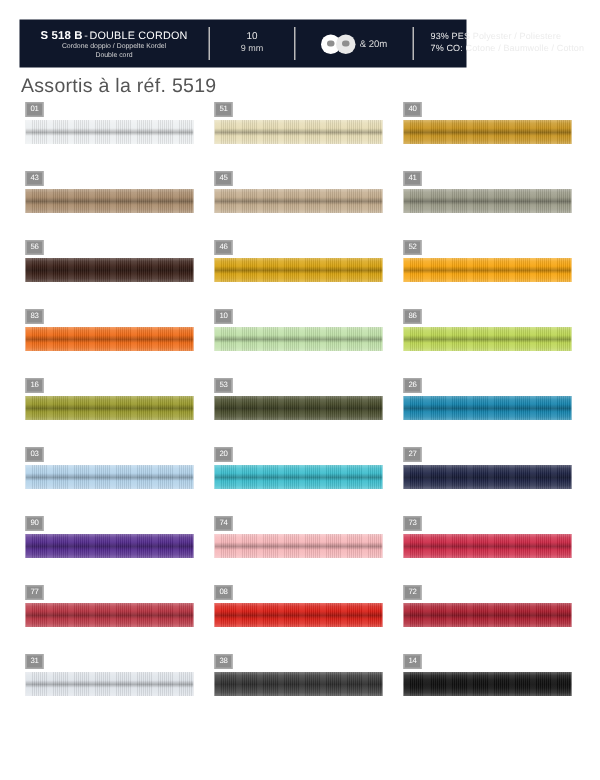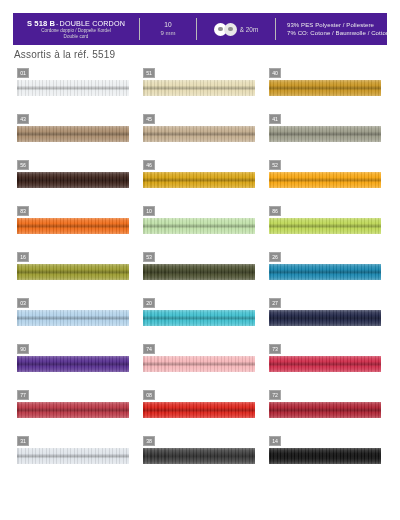--- a/index.html
+++ b/index.html
@@ -14,23 +14,23 @@
     font-family: "Liberation Sans", sans-serif;
     color: #4a4a4a;
     position: relative;
   }
 
   
   .header-band {
     position: absolute;
     left: 13px;
     top: 13px;
-    width: 374px;
+    width: 298px;
     height: 32px;
-    background: #4c1d95;
+    background: #0f172a;
     display: flex;
     align-items: stretch;
     color: #ffffff;
   }
   .hdr-cell {
     display: flex;
     flex-direction: column;
     justify-content: center;
     position: relative;
     box-sizing: border-box;
@@ -133,21 +133,21 @@
     color: #ececec;
     white-space: nowrap;
     letter-spacing: 0.1px;
   }
 
   
   .assort-note {
     position: absolute;
     left: 14px;
     top: 49px;
-    font-size: 10px;
+    font-size: 13px;
     color: #555555;
     letter-spacing: 0.2px;
   }
 
   
   .swatch-grid {
     position: absolute;
     left: 17px;
     top: 68px;
     width: 364px;

